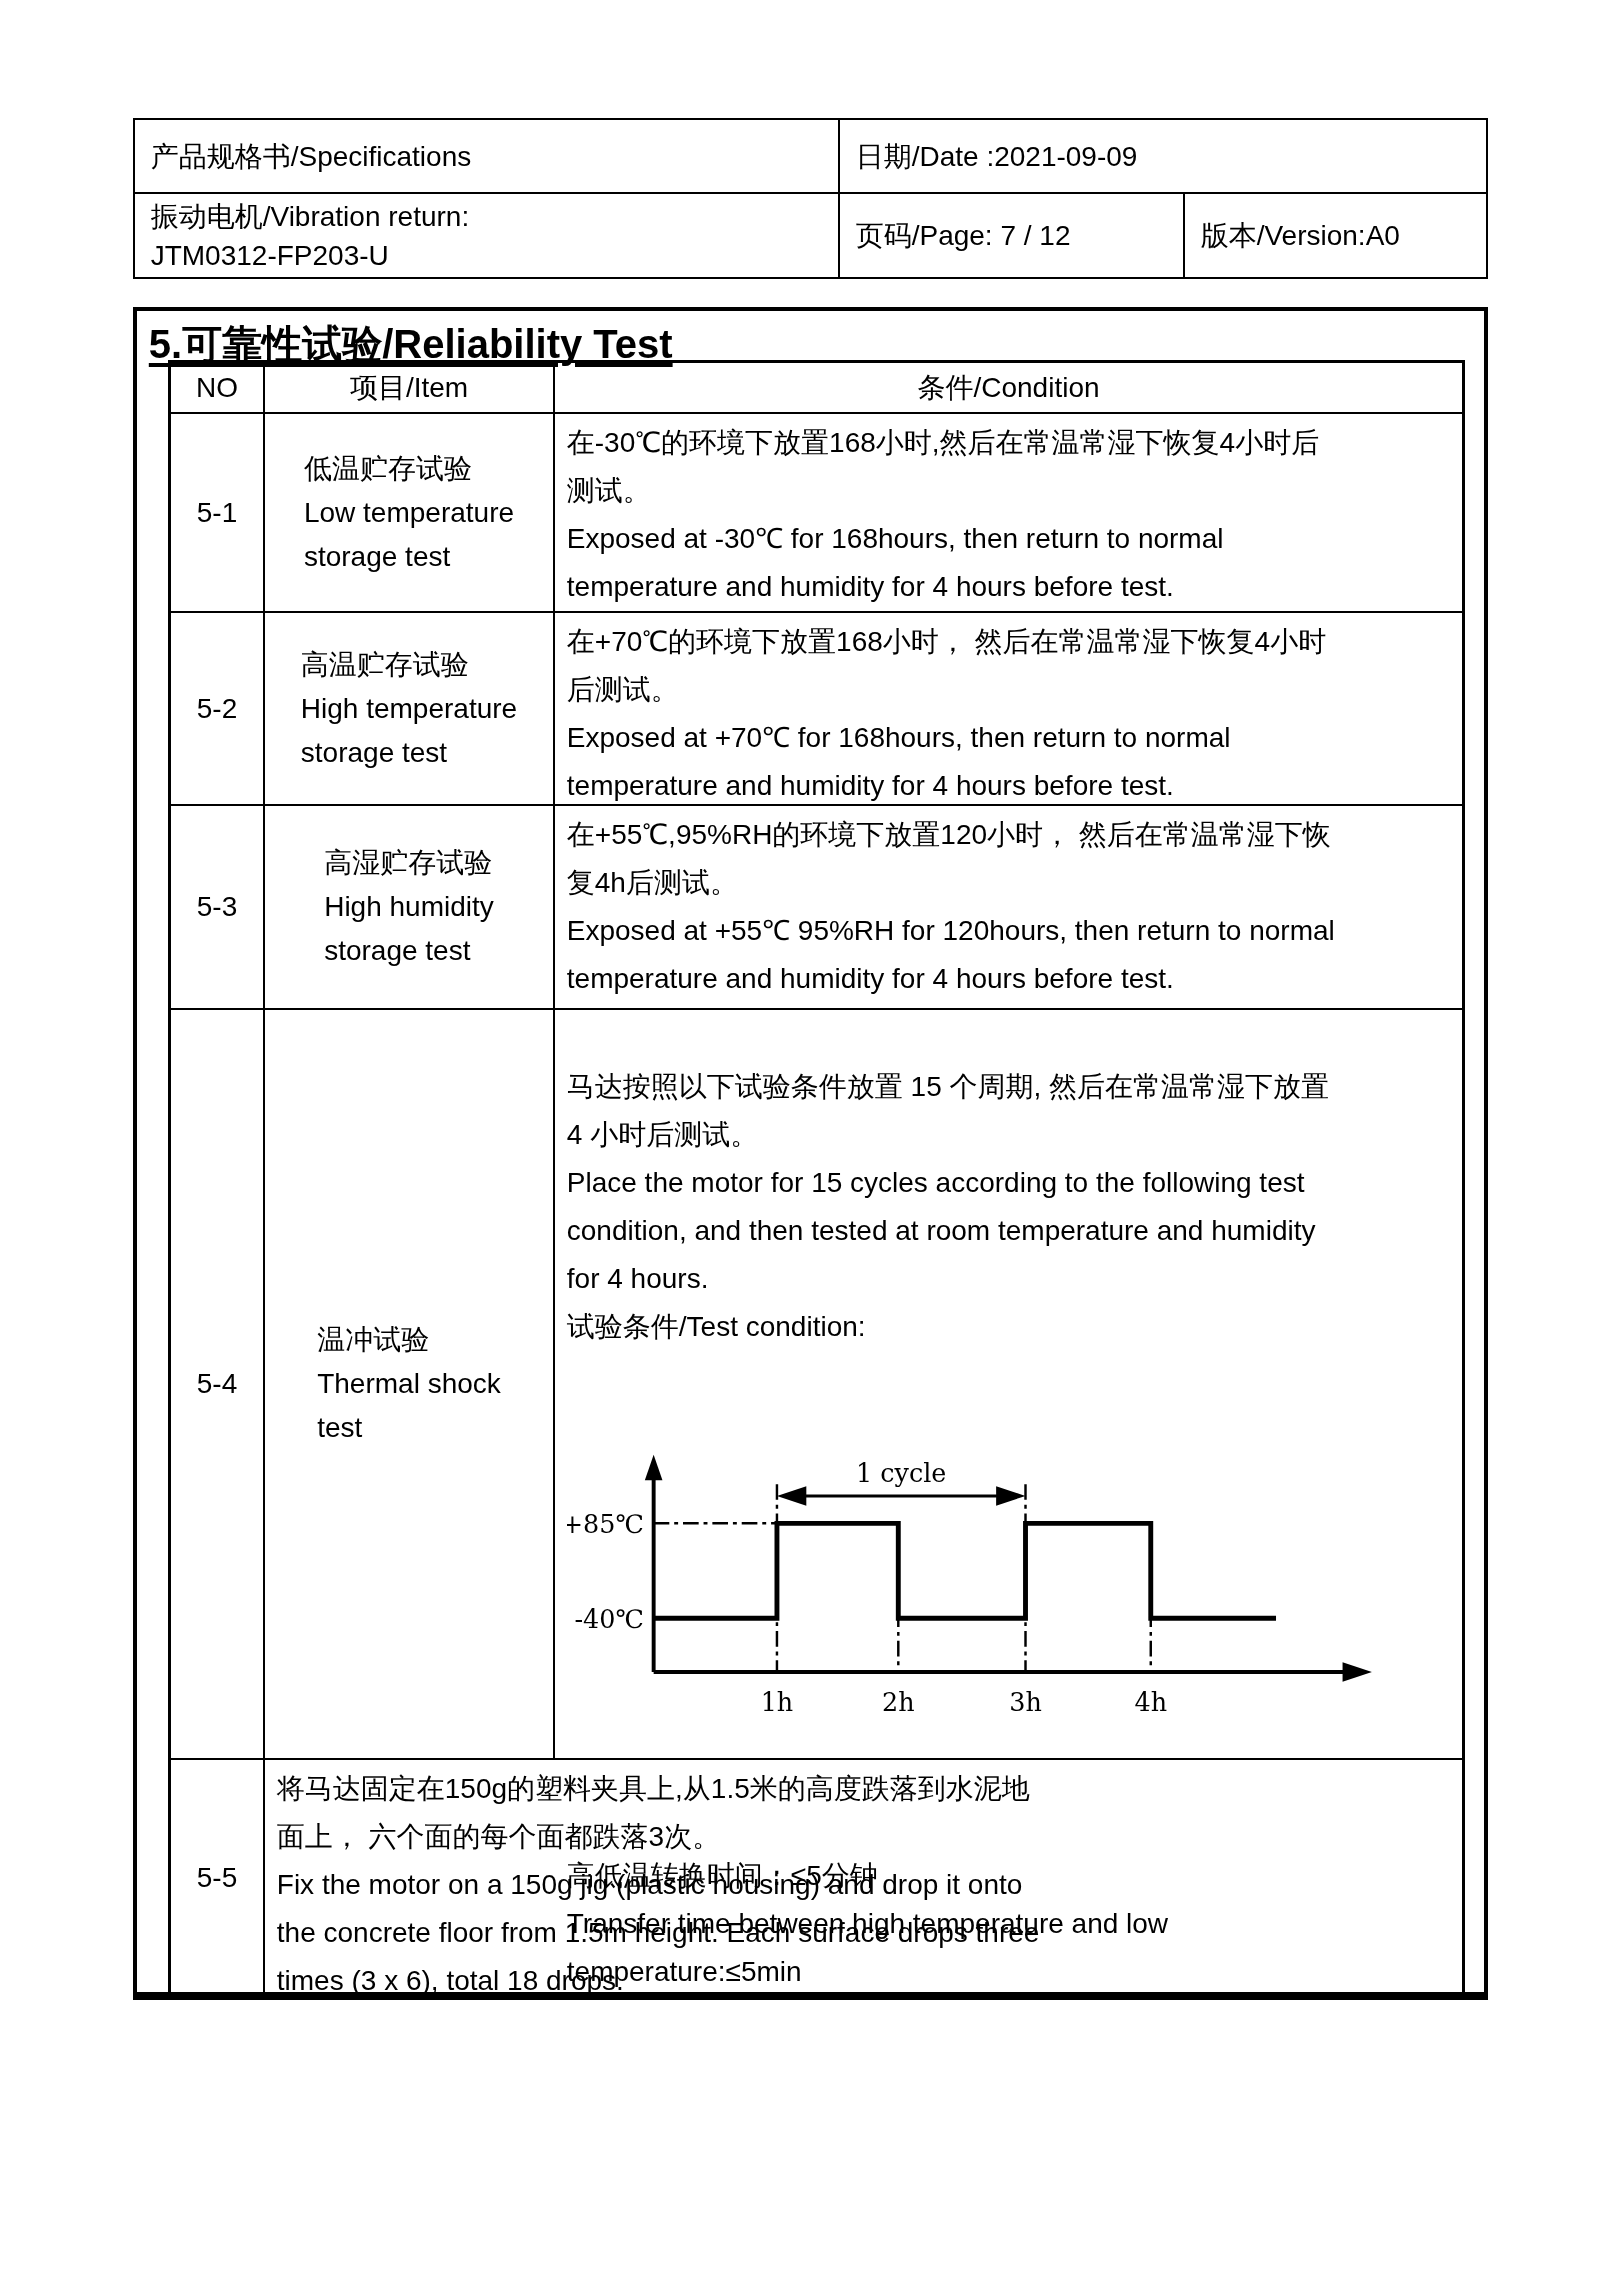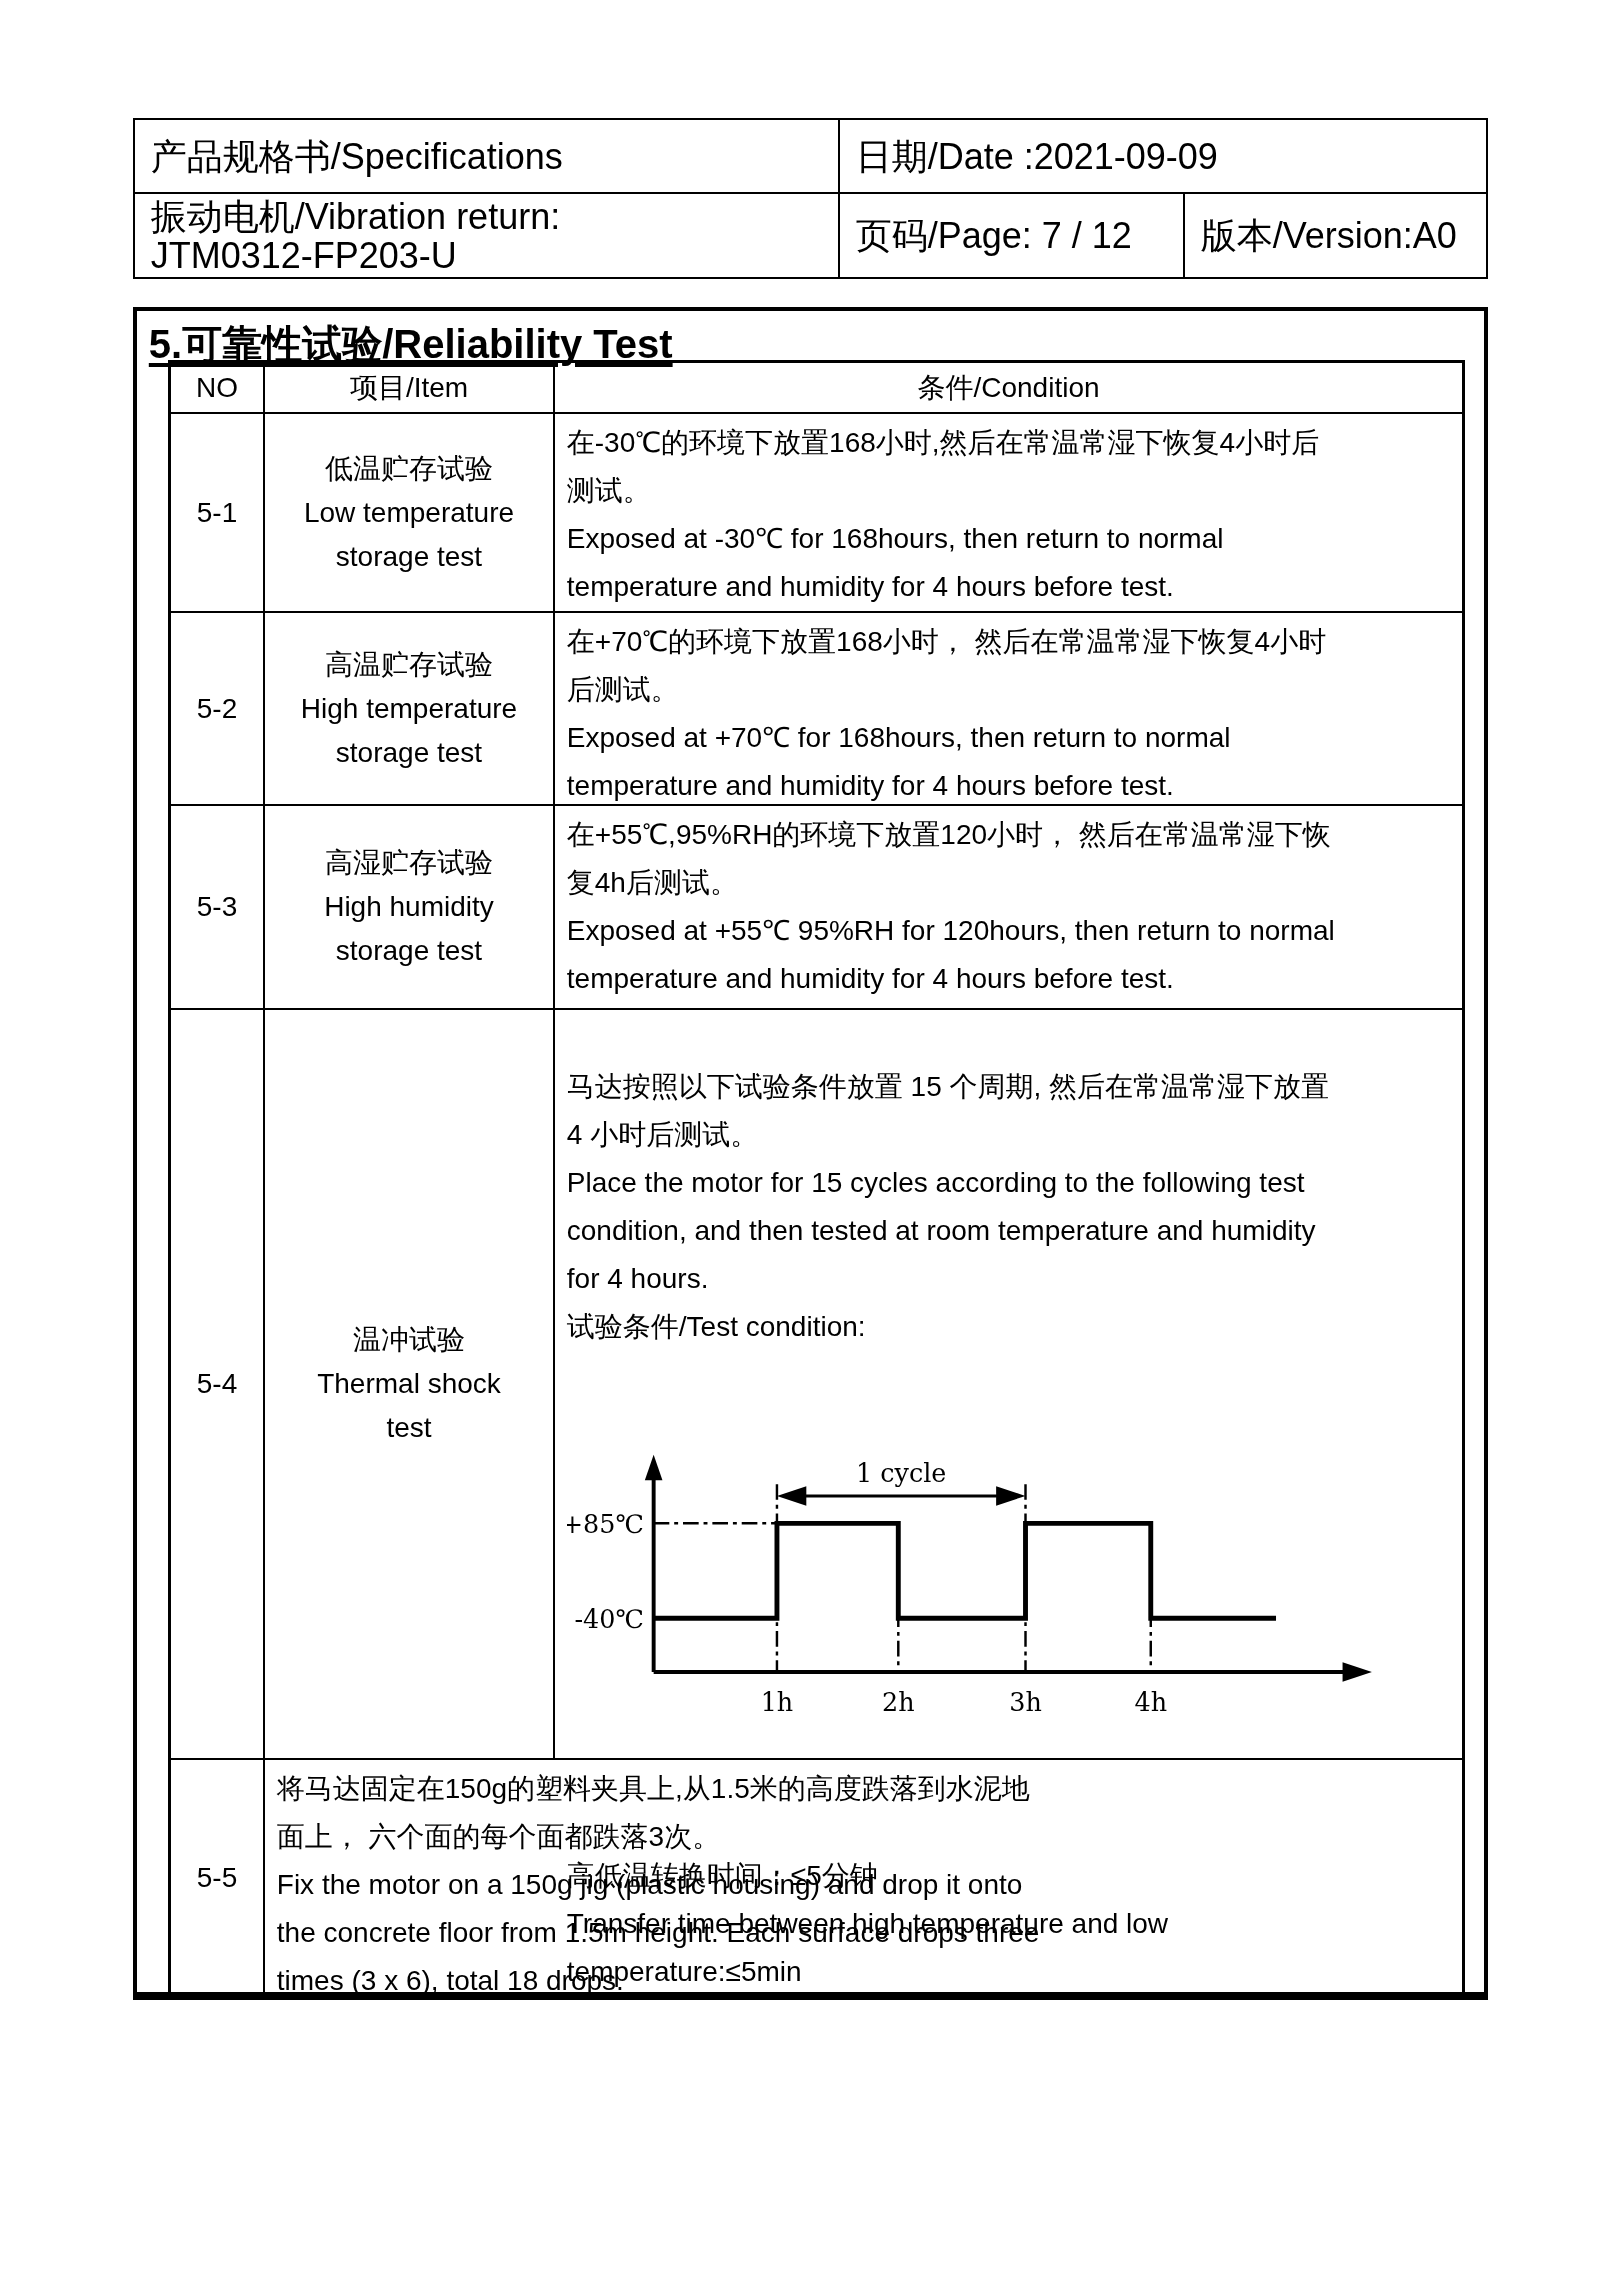--- a/index.html
+++ b/index.html
@@ -4,39 +4,39 @@
 <style>
   html,body{margin:0;padding:0;background:#ffffff;}
   body{width:1621px;height:2293px;position:relative;font-family:"Liberation Sans",sans-serif;color:#000;}
   .page{position:absolute;left:0;top:0;width:1621px;height:2293px;background:#fff;}
 
   
   .hdr-table{position:absolute;left:133px;top:118px;width:1355px;border:2.9px solid #000;box-sizing:border-box;}
   .hdr-row{display:flex;box-sizing:border-box;}
   .hdr-row.r1{height:74px;border-bottom:2.9px solid #000;}
   .hdr-row.r2{height:83px;}
-  .hdr-cell{box-sizing:border-box;display:flex;align-items:center;padding-left:15.7px;font-size:36px;white-space:pre-line;line-height:39px;}
+  .hdr-cell{box-sizing:border-box;display:flex;align-items:center;padding-left:15.7px;font-size:28px;white-space:pre-line;line-height:39px;}
   .hdr-cell.c-spec{width:705px;border-right:2.9px solid #000;}
   .hdr-cell.c-date{flex:1;}
   .hdr-cell.c-motor{width:705px;border-right:2.9px solid #000;}
   .hdr-cell.c-page{width:345px;border-right:2.9px solid #000;}
   .hdr-cell.c-ver{flex:1;}
 
   
   .section-frame{position:absolute;left:133px;top:307px;width:1355px;height:1693px;border:4.9px solid #000;border-bottom-width:8.8px;box-sizing:border-box;}
   .section-title{position:absolute;left:11.8px;top:5.9px;font-size:40px;font-weight:bold;text-decoration:underline;text-underline-offset:4.9px;text-align:center;}
 
   
   .rtable{position:absolute;left:31px;top:49px;border:3.9px solid #000;width:max-content;}
   .trow{display:flex;box-sizing:border-box;}
   .cell{box-sizing:border-box;border-right:2.9px solid #000;border-bottom:2.9px solid #000;}
   .cell:last-child{border-right:none;}
   .trow:last-child .cell{border-bottom:none;}
   .cell.no{width:94px;display:flex;align-items:center;justify-content:center;font-size:28px;}
-  .cell.item{width:290px;display:flex;align-items:center;justify-content:center;text-align:center;font-size:28px;line-height:44px;white-space:pre-line;}
+  .cell.item{width:290px;display:flex;align-items:center;justify-content:center;font-size:28px;line-height:44px;white-space:pre-line;}
   .cell.cond{width:907px;padding:4.9px 11.8px 0 11.8px;font-size:28px;line-height:48px;white-space:pre-line;}
   .trow.thead{height:51px;}
   .trow.thead .cell{display:flex;align-items:center;justify-content:center;font-size:28px;padding:0;white-space:nowrap;}
   .trow.r1{height:199px;}
   .trow.r2{height:193px;}
   .trow.r3{height:204px;}
   .trow.r4{height:750px;}
   .trow.r5{height:235px;}
 
   

